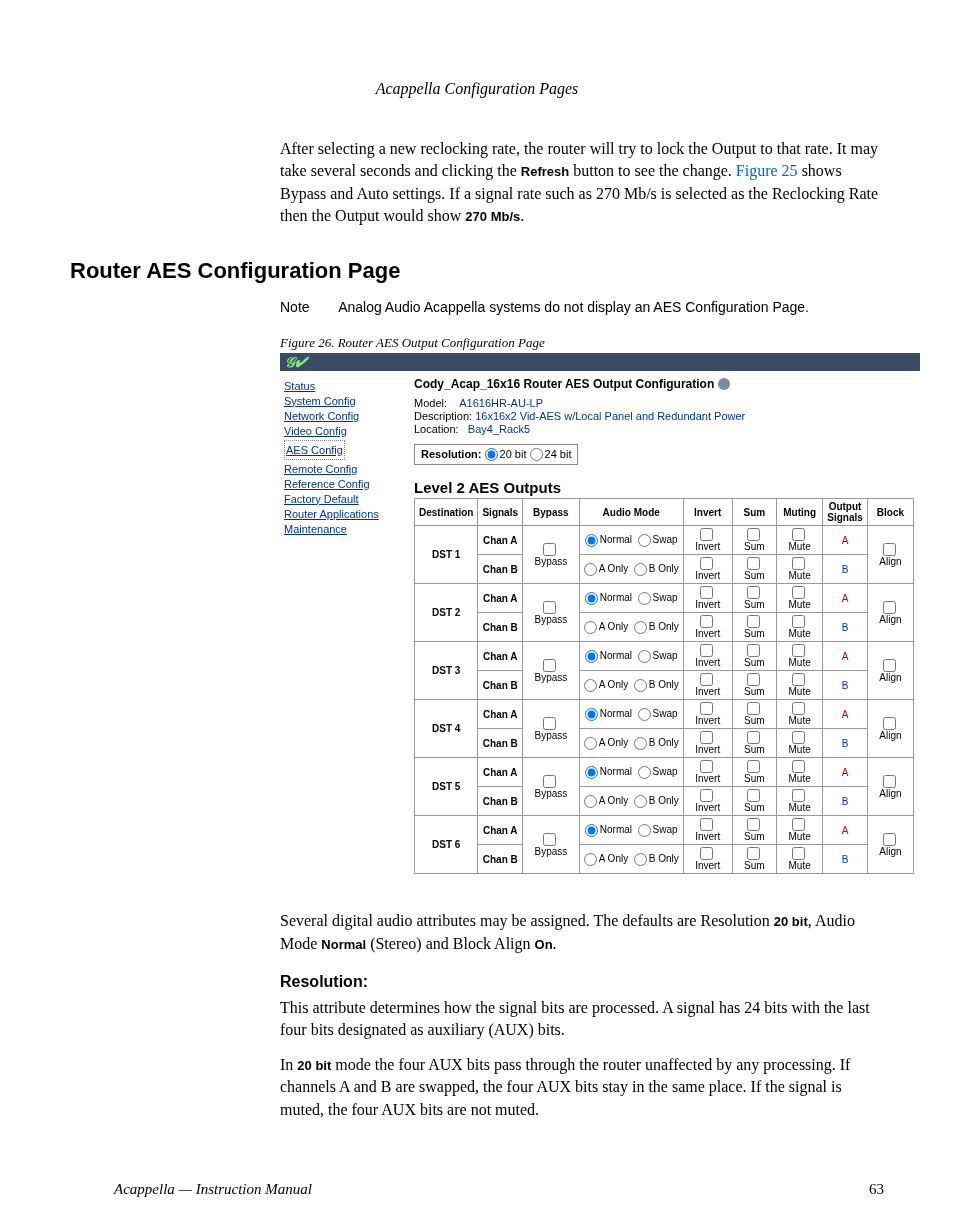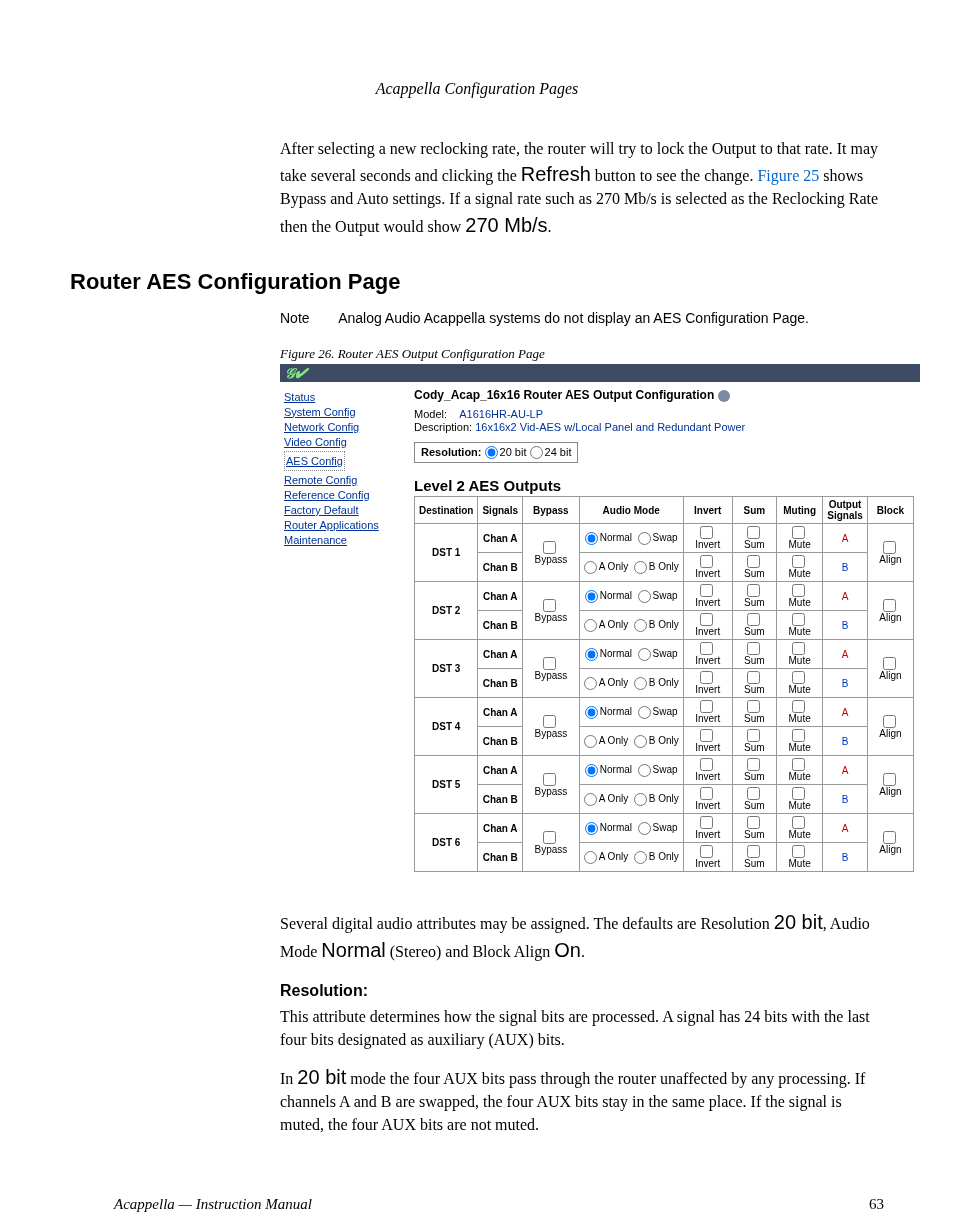--- a/index.html
+++ b/index.html
@@ -17,21 +17,21 @@
     margin-bottom: 40px;
   }
   .body-text {
     font-family: "Palatino Linotype", "Book Antiqua", serif;
     font-size: 16px;
     line-height: 1.4;
     margin-left: 210px;
   }
   .body-text p { margin: 0 0 12px 0; }
   .link-blue { color: #0066cc; }
-  .bold-sans { font-family: Arial, sans-serif; font-weight: normal; font-size: 20px; }
+  .bold-sans { font-family: Arial, sans-serif; font-weight: bold; font-size: 13px; }
   h2.section {
     font-family: Arial, sans-serif;
     font-weight: bold;
     font-size: 22px;
     margin: 30px 0 15px 0;
   }
   .note-row {
     margin-left: 210px;
     font-family: Arial, sans-serif;
     font-size: 14px;
@@ -116,20 +116,21 @@
       <a>Remote Config</a>
       <a>Reference Config</a>
       <a>Factory Default</a>
       <a>Router Applications</a>
       <a>Maintenance</a>
     </div>
     <div class="main">
       <div class="title-line"><span>Cody_Acap_16x16 Router AES Output Configuration</span><span class="refresh"></span></div>
       <div class="meta"><span>Model:</span> &nbsp;&nbsp;&nbsp;<span class="val">A1616HR-AU-LP</span></div>
       <div class="meta"><span>Description:</span> <span class="val">16x16x2 Vid-AES w/Local Panel and Redundant Power</span></div>
+      <div class="meta"><span>Location:</span> &nbsp;&nbsp;<span class="val">Bay4_Rack5</span></div>
       <div class="res-box">
         <b>Resolution:</b>
         <label><input type="radio" checked="" style=""><span>20 bit</span></label>
         <label><input type="radio" style=""><span>24 bit</span></label>
       </div>
       <div class="lvl">Level 2 AES Outputs</div>
       <table class="aes">
         <tbody>
             <tr>
           <th>Destination</th>

